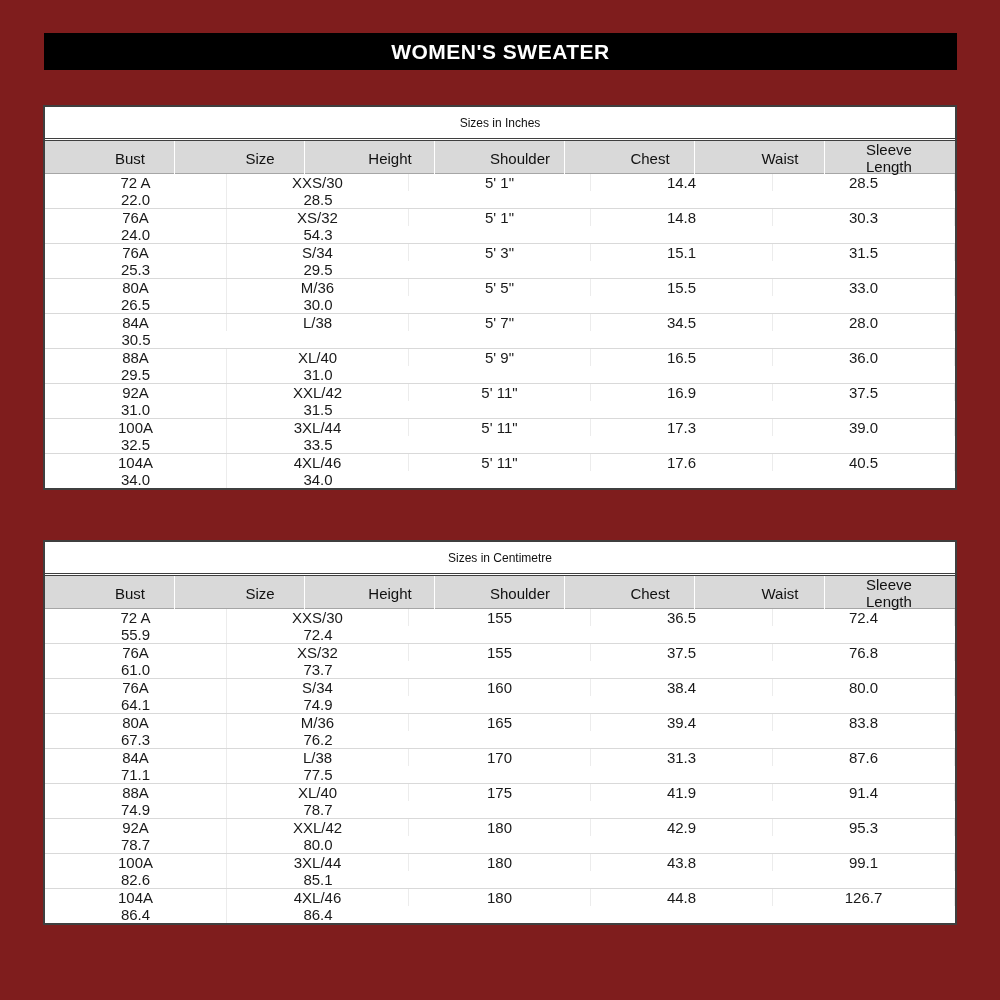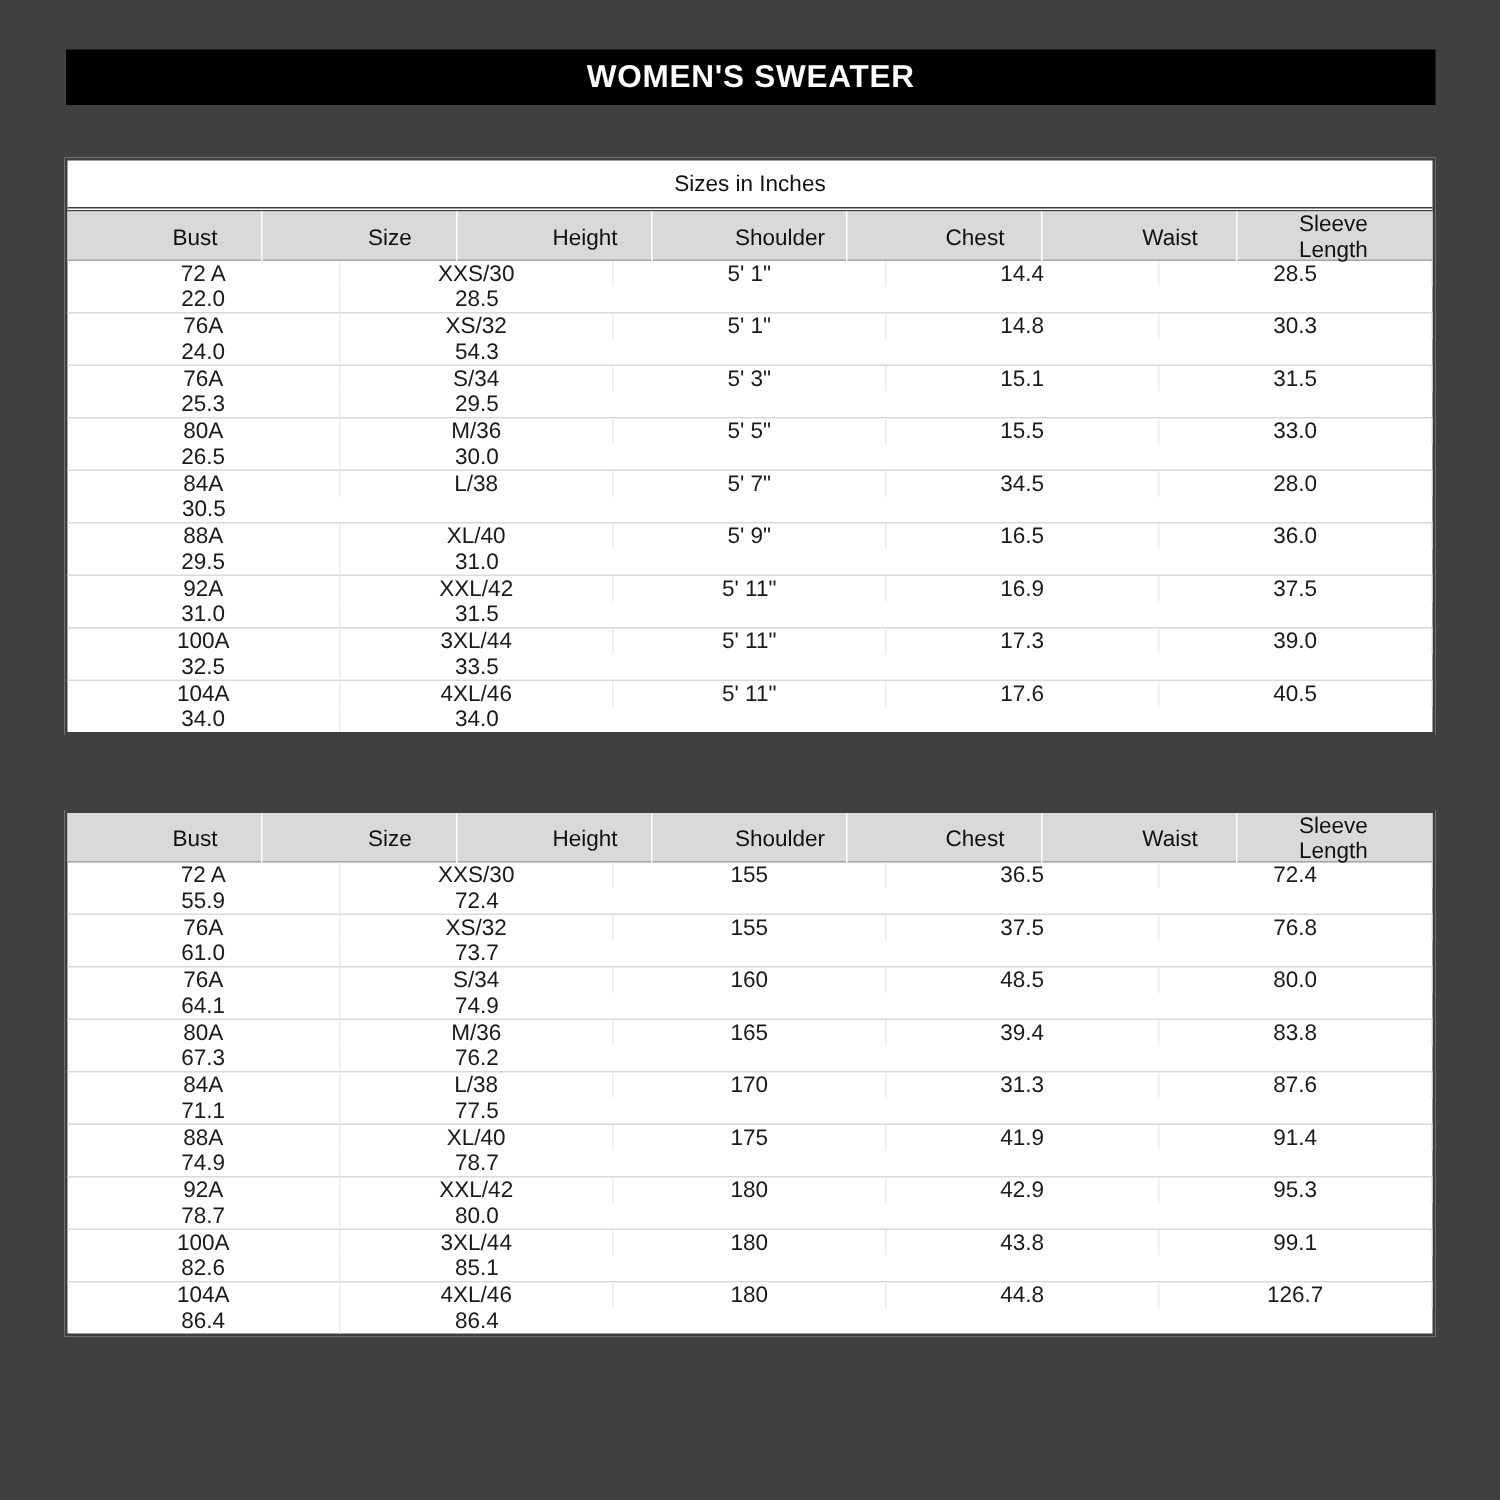--- a/index.html
+++ b/index.html
@@ -1,20 +1,20 @@
 <!DOCTYPE html>
 <html><head>
 <meta charset="utf-8">
 <style>
   html, body { margin: 0; padding: 0; background: #ffffff; }
   .page {
     position: relative;
     width: 1000px;
     height: 1000px;
-    background: #404040;
+    background: #7f1d1d;
     font-family: "Liberation Sans", sans-serif;
     color: #1f1f1f;
     overflow: hidden;
   }
   .banner {
     position: absolute;
     left: 44px;
     top: 33px;
     width: 913px;
     height: 37px;
@@ -35,21 +35,21 @@
     border: 2px solid #3f3f3f;
     box-sizing: border-box;
   }
   .size-table.inches { top: 105px; }
   .size-table.cm { top: 540px; }
   .caption {
     height: 31px;
     display: flex;
     align-items: center;
     justify-content: center;
-    font-size: 15px;
+    font-size: 12px;
     color: #111111;
     border-bottom: 3px double #3f3f3f;
   }
   .header-row {
     display: grid;
     grid-template-columns: repeat(7, 1fr);
     height: 32px;
     background: #d9d9d9;
     border-bottom: 1px solid #a6a6a6;
   }
@@ -176,20 +176,21 @@
           <div class="dcell">5' 11"</div>
           <div class="dcell">17.6</div>
           <div class="dcell">40.5</div>
           <div class="dcell">34.0</div>
           <div class="dcell">34.0</div>
         </div>
       </div>
   </section>
 
   <section class="size-table cm">
+    <div class="caption">Sizes in Centimetre</div>
     <div class="header-row">
         <div class="hcell">Bust</div>
         <div class="hcell">Size</div>
         <div class="hcell">Height</div>
         <div class="hcell">Shoulder</div>
         <div class="hcell">Chest</div>
         <div class="hcell">Waist</div>
         <div class="hcell">Sleeve Length</div>
       </div>
     <div class="tbody">
@@ -208,21 +209,21 @@
           <div class="dcell">155</div>
           <div class="dcell">37.5</div>
           <div class="dcell">76.8</div>
           <div class="dcell">61.0</div>
           <div class="dcell">73.7</div>
         </div>
         <div class="data-row">
           <div class="dcell">76A</div>
           <div class="dcell">S/34</div>
           <div class="dcell">160</div>
-          <div class="dcell">48.5</div>
+          <div class="dcell">38.4</div>
           <div class="dcell">80.0</div>
           <div class="dcell">64.1</div>
           <div class="dcell">74.9</div>
         </div>
         <div class="data-row">
           <div class="dcell">80A</div>
           <div class="dcell">M/36</div>
           <div class="dcell">165</div>
           <div class="dcell">39.4</div>
           <div class="dcell">83.8</div>

